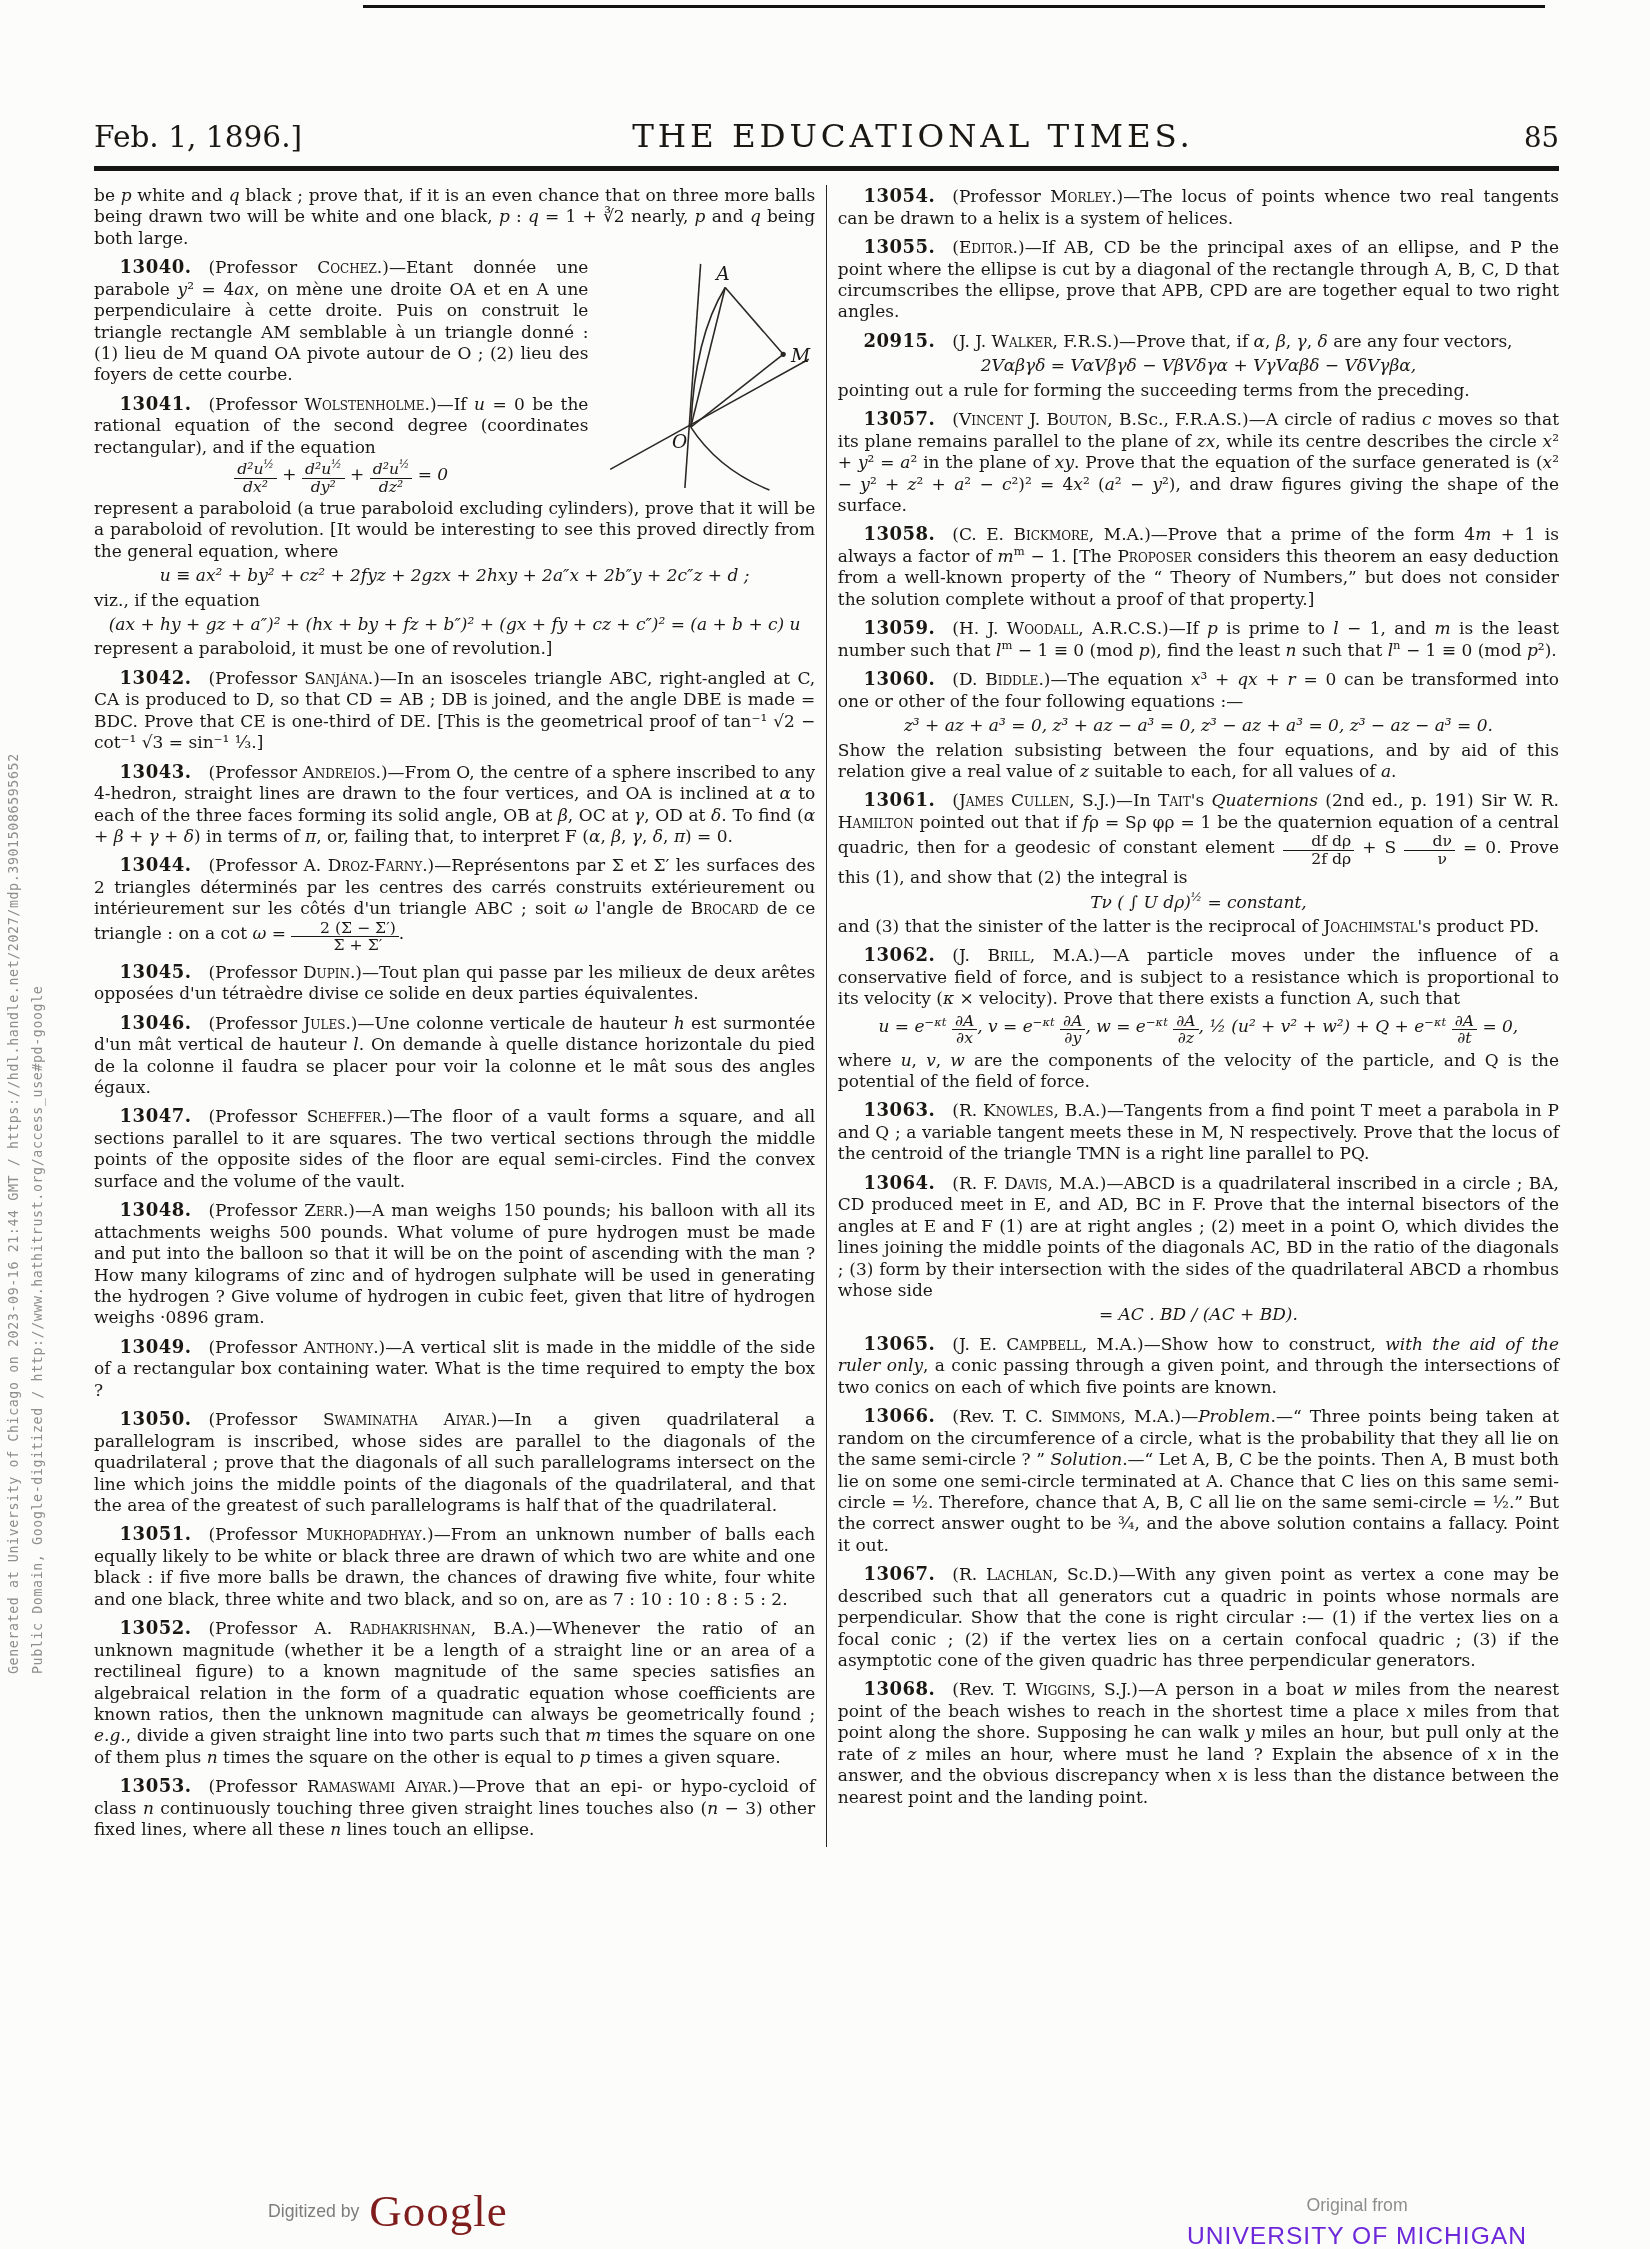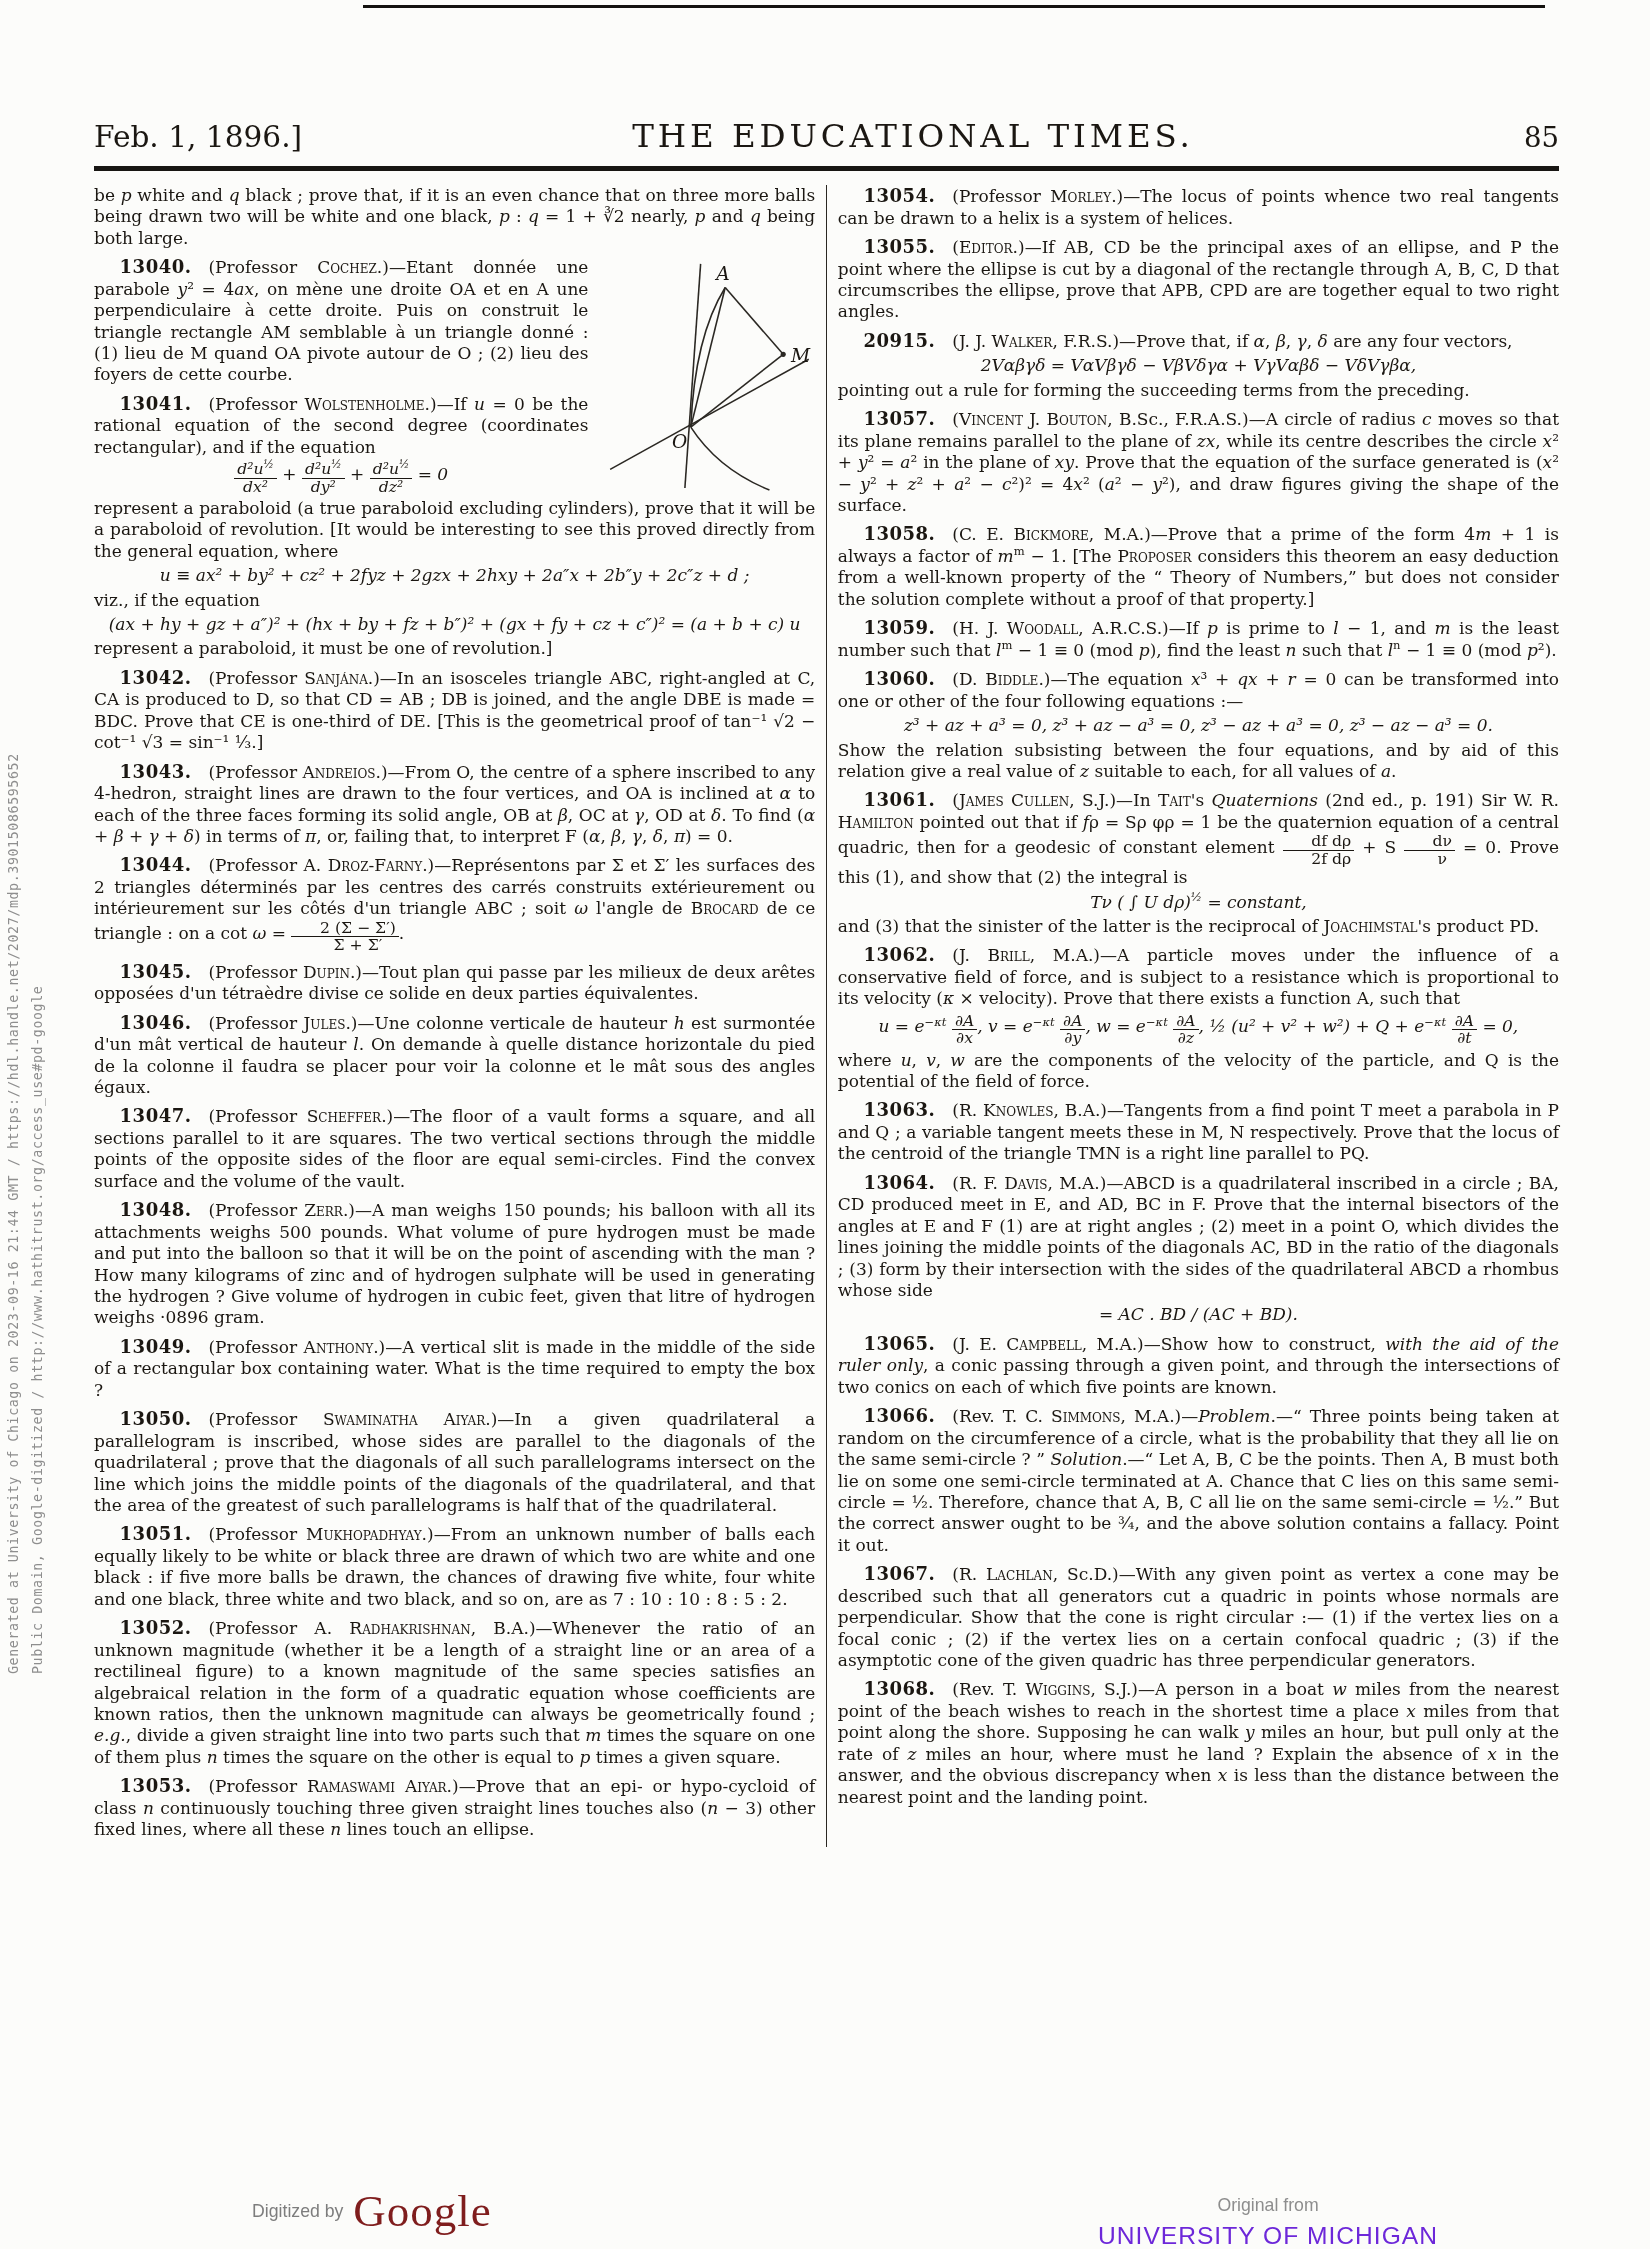--- a/index.html
+++ b/index.html
@@ -39,27 +39,27 @@
   .fig{float:right;width:215px;height:234px;margin:2px 0 2px 11.8px;}
   .fig svg{display:block;}
   .side-meta{
     position:absolute;writing-mode:vertical-rl;transform:rotate(180deg);
     color:#8e8e8e;font-family:"DejaVu Sans Mono", monospace;
     font-size:13.3px;letter-spacing:0.6px;white-space:nowrap;
   }
   .side-1{left:5.9px;top:583px;height:1091px;}
   .side-2{left:29.6px;top:583px;height:1091px;}
   .footer-digitized{
-    position:absolute;left:252px;top:2185px;
+    position:absolute;left:268px;top:2185px;
     display:flex;align-items:center;gap:9.9px;
     color:#7d7d7d;font-family:"Liberation Sans", sans-serif;font-size:17.7px;
   }
   .google-logo{font-family:Liberation Serif, serif;font-size:45px;color:#7f1d1d;letter-spacing:1px;}
   .footer-original{
-    position:absolute;left:1061px;top:2195px;width:414px;text-align:center;
+    position:absolute;left:1150px;top:2195px;width:414px;text-align:center;
     color:#8d8d8d;font-family:"Liberation Sans", sans-serif;
   }
   .footer-original .line1{font-size:17.7px;margin-bottom:5.9px;}
   .footer-original .line2{font-size:24.6px;letter-spacing:1px;color:#6d28d9;}
 </style>
 </head>
 <body>
 
 <div class="scan-top-line"></div>
 

